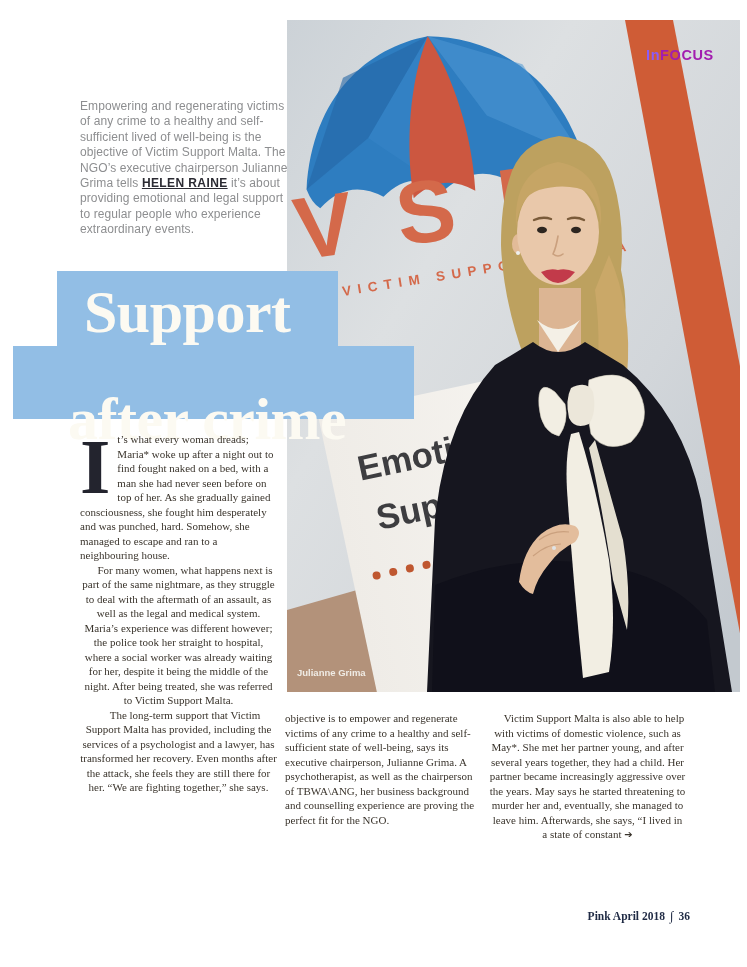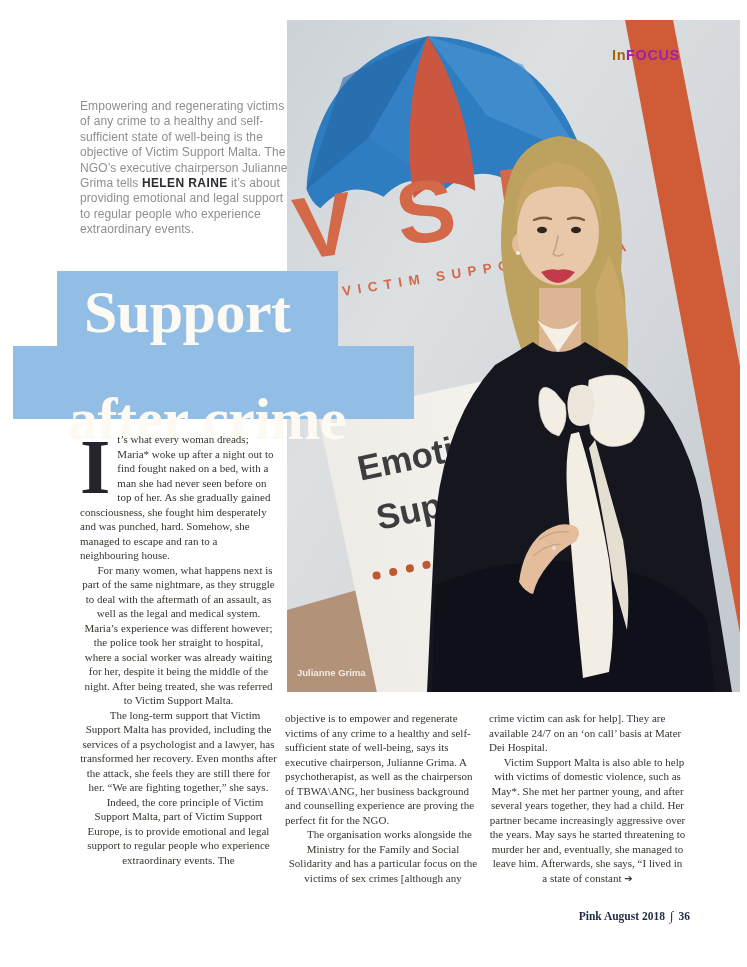--- a/index.html
+++ b/index.html
@@ -9,29 +9,29 @@
     font-family:"Liberation Serif",serif;
   }
   
   .photo{position:absolute;left:287px;top:20px;width:453px;height:672px;overflow:hidden;}
   .photo svg{display:block;}
   
   .infocus{
     position:absolute;left:612px;top:47px;
     font-family:"Liberation Sans",sans-serif;font-weight:700;font-size:14.5px;letter-spacing:.6px;
   }
-  .infocus .in{color:#a16207;}
+  .infocus .in{color:#8b5cf6;margin-left:34px;}
   .infocus .focus{color:#a21caf;}
   
   .standfirst{
     position:absolute;left:80px;top:99px;width:209px;
     font-family:"Liberation Sans",sans-serif;font-size:12px;line-height:15.4px;
     color:#8d8e90;letter-spacing:.1px;
   }
-  .standfirst .author{color:#2b2b33;font-weight:700;letter-spacing:.4px;}
+  .standfirst .author{color:#2b2b33;font-weight:700;letter-spacing:.4px;text-decoration:underline;}
   
   .hl{position:absolute;background:#92bee5;}
   .hl1{left:57px;top:271px;width:281px;height:75px;}
   .hl2{left:13px;top:346px;width:401px;height:73px;}
   .hl span{
     display:block;font-family:"Liberation Serif",serif;font-weight:700;
     font-size:60px;color:#fcfaf2;letter-spacing:-0.5px;white-space:nowrap;
   }
   .hl1 span{line-height:82px;padding-left:27px;}
   .hl2 span{line-height:76px;padding-left:55px;margin-top:35px;}
@@ -143,44 +143,41 @@
 
       <text x="10" y="656" font-family="Liberation Sans, sans-serif" font-weight="700" font-size="9.5" fill="#f5f3ee" opacity="0.92">Julianne Grima</text>
     </svg>
   </div>
 
   <div class="infocus">
     <span class="in">In</span><span class="focus">FOCUS</span>
   </div>
 
   <div class="standfirst">
-    <span>Empowering and regenerating victims of any crime to a healthy and self-sufficient state of well-being is the objective of Victim Support Malta. The NGO’s executive chairperson Julianne Grima tells </span><span class="author">HELEN RAINE</span><span> it’s about providing emotional and legal support to regular people who experience extraordinary events.</span>
+    <span>Empowering and regenerating victims of any crime to a healthy and self-sufficient lived of well-being is the objective of Victim Support Malta. The NGO’s executive chairperson Julianne Grima tells </span><span class="author">HELEN RAINE</span><span> it’s about providing emotional and legal support to regular people who experience extraordinary events.</span>
   </div>
 
   <div class="hl hl1">
     <span>Support</span>
   </div>
   <div class="hl hl2">
     <span>after crime</span>
   </div>
 
   <div class="col col1">
     <p><span class="dropcap">I</span><span>t’s what every woman dreads; Maria* woke up after a night out to find fought naked on a bed, with a man she had never seen before on top of her. As she gradually gained consciousness, she fought him desperately and was punched, hard. Somehow, she managed to escape and ran to a neighbouring house.</span></p>
     <p class="ind">For many women, what happens next is part of the same nightmare, as they struggle to deal with the aftermath of an assault, as well as the legal and medical system. Maria’s experience was different however; the police took her straight to hospital, where a social worker was already waiting for her, despite it being the middle of the night. After being treated, she was referred to Victim Support Malta.</p>
     <p class="ind">The long-term support that Victim Support Malta has provided, including the services of a psychologist and a lawyer, has transformed her recovery. Even months after the attack, she feels they are still there for her. “We are fighting together,” she says.</p>
-    <p class="ind">Indeed, the core principle of Victim Support Malta, part of Victim Support Europe, is to provide emotional and legal support to regular people who experience extraordinary events. The</p>
   </div>
 
   <div class="col col2">
     <p>objective is to empower and regenerate victims of any crime to a healthy and self-sufficient state of well-being, says its executive chairperson, Julianne Grima. A psychotherapist, as well as the chairperson of TBWA\ANG, her business background and counselling experience are proving the perfect fit for the NGO.</p>
-    <p class="ind">The organisation works alongside the Ministry for the Family and Social Solidarity and has a particular focus on the victims of sex crimes [although any</p>
   </div>
 
   <div class="col col3">
-    <p>crime victim can ask for help]. They are available 24/7 on an ‘on call’ basis at Mater Dei Hospital.</p>
     <p class="ind"><span>Victim Support Malta is also able to help with victims of domestic violence, such as May*. She met her partner young, and after several years together, they had a child. Her partner became increasingly aggressive over the years. May says he started threatening to murder her and, eventually, she managed to leave him. Afterwards, she says, “I lived in a state of constant </span><span class="arrow">➔</span></p>
   </div>
 
   <div class="footer">
-    <span>Pink August 2018</span><span class="sep">∫</span><span>36</span>
+    <span>Pink April 2018</span><span class="sep">∫</span><span>36</span>
   </div>
 
 </div>
 
 </body></html>

